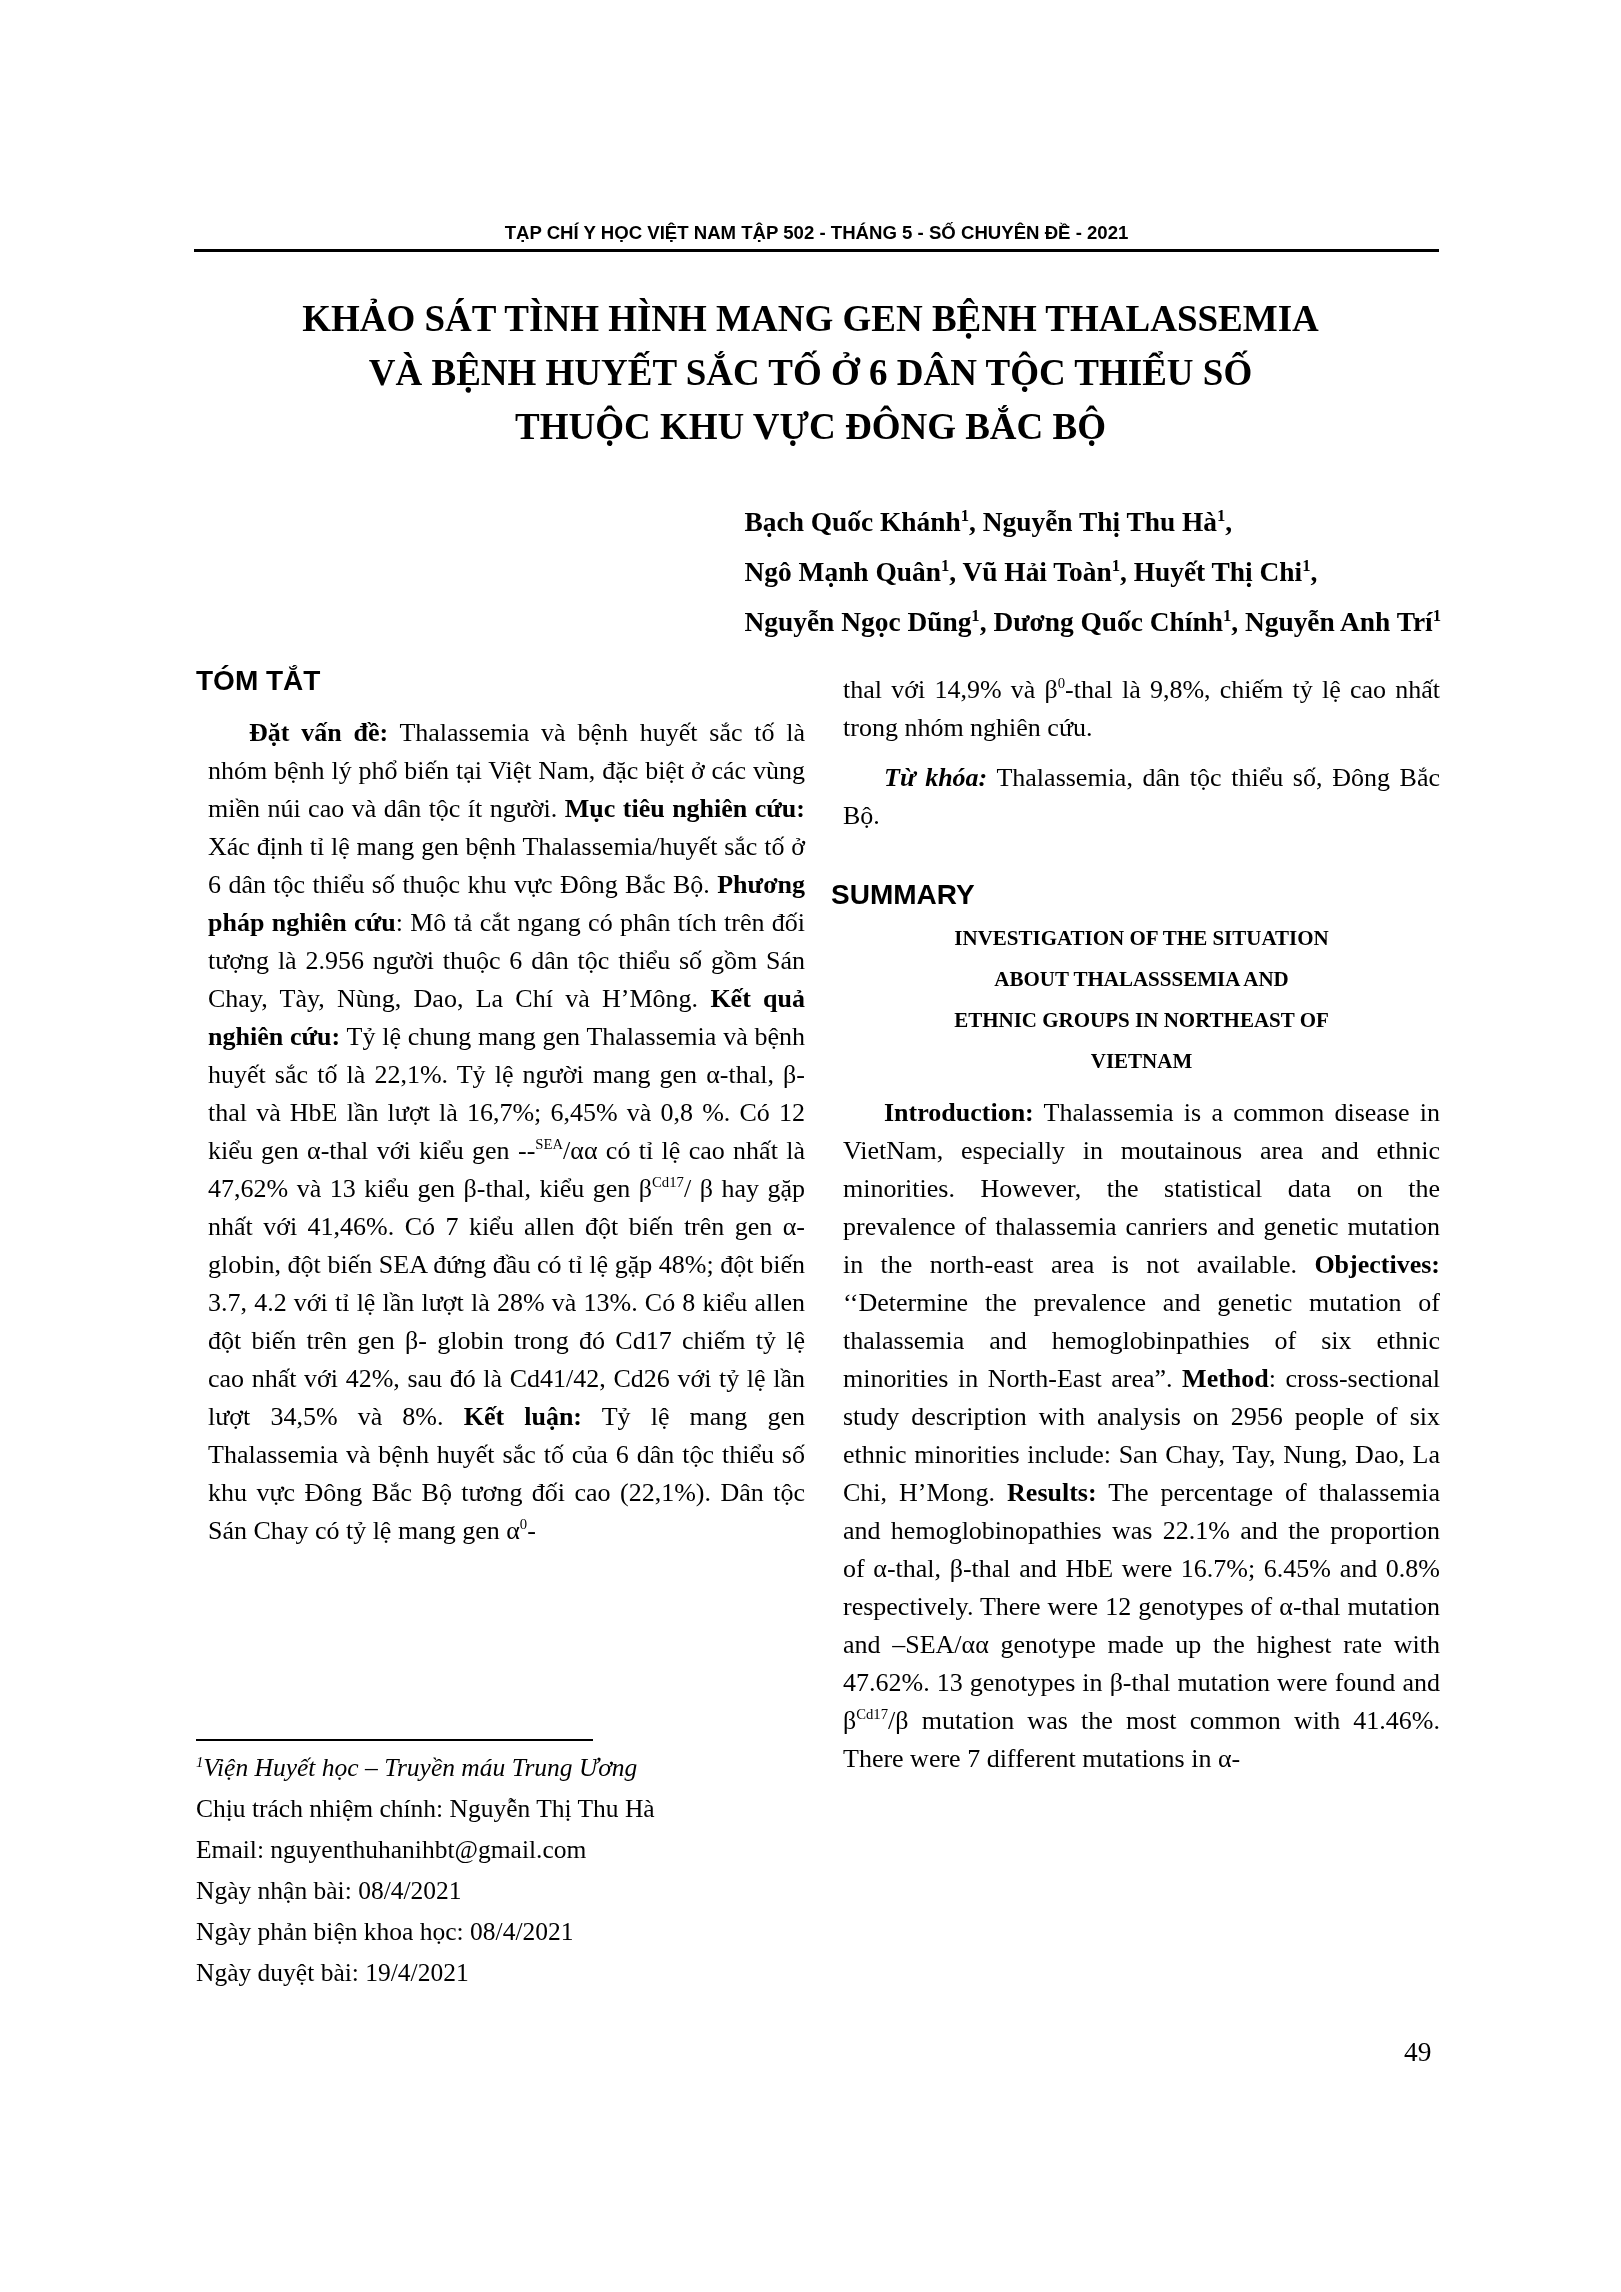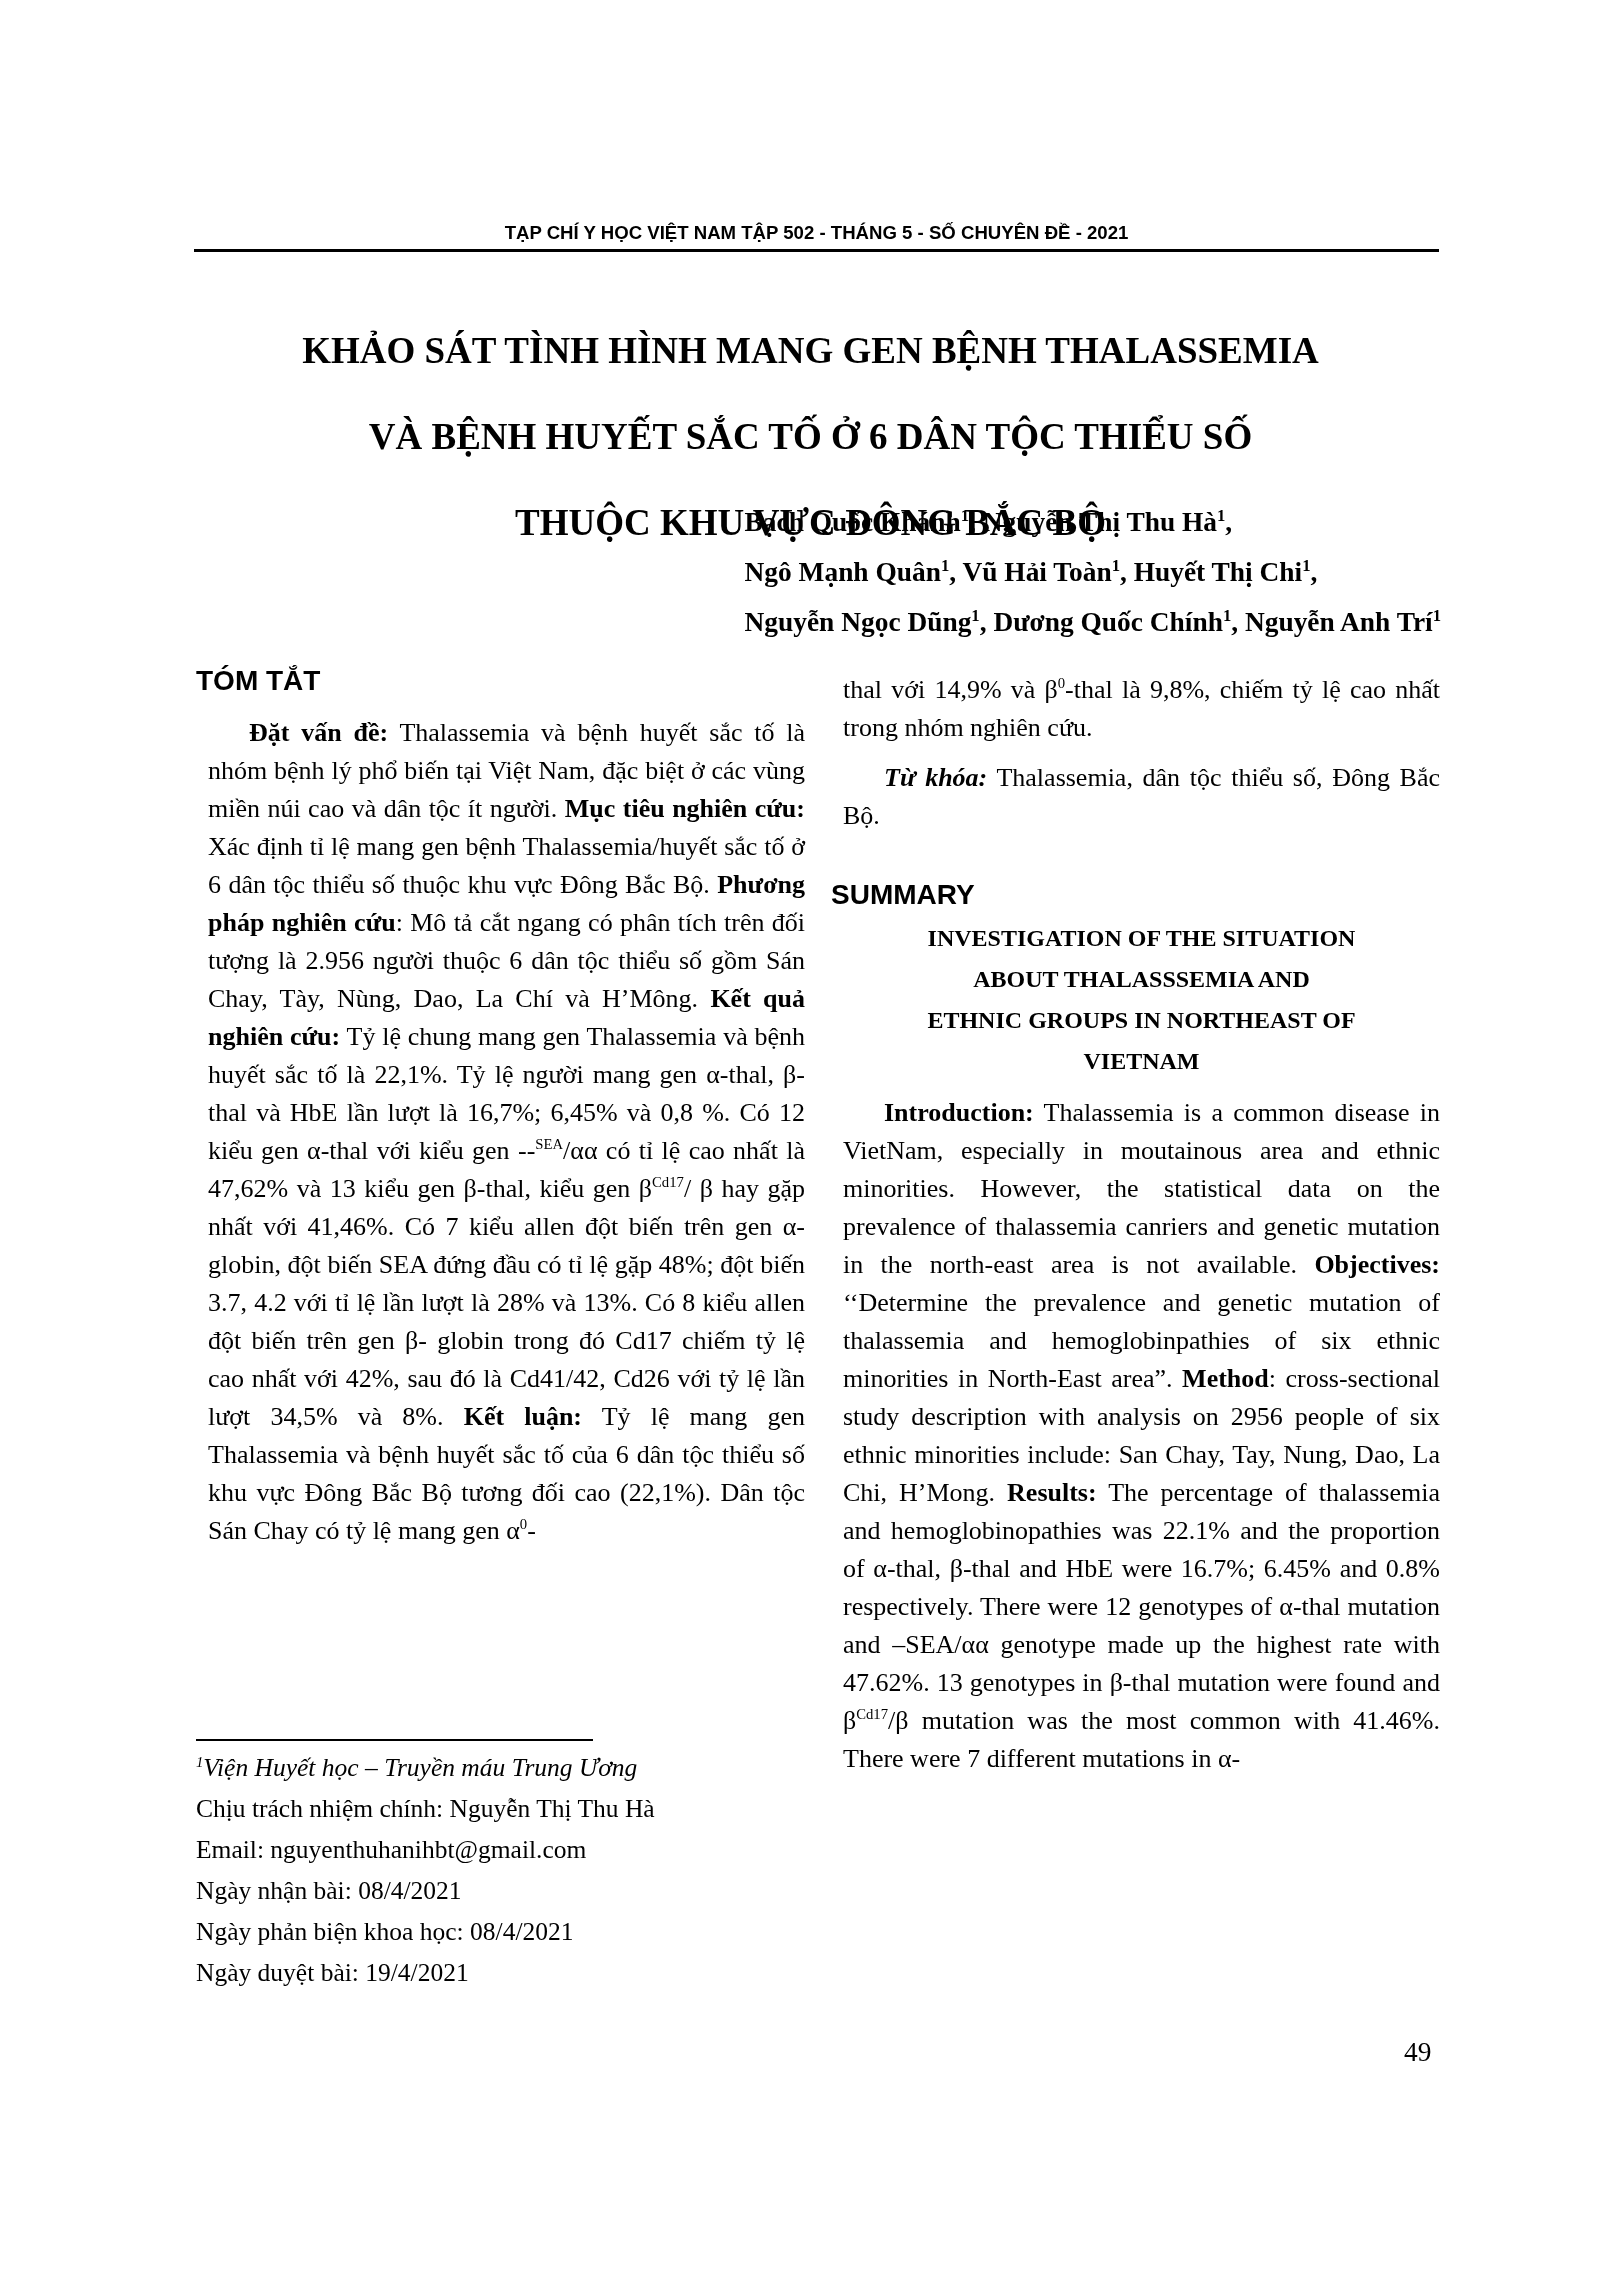--- a/index.html
+++ b/index.html
@@ -1,34 +1,34 @@
 <!DOCTYPE html>
 <html><head>
 <meta charset="utf-8">
 <style>
   html, body { margin:0; padding:0; background:#ffffff; }
   body { width:1621px; height:2293px; position:relative; color:#000; font-family:"Liberation Serif", serif; }
   .running-head { position:absolute; left:194px; top:222px; width:1245px; text-align:center; font-family:"Liberation Sans", sans-serif; font-weight:bold; font-size:18.6px; letter-spacing:0px; }
   .head-rule { position:absolute; left:194px; top:249px; width:1245px; height:2.9px; background:#000; }
   .title { position:absolute; left:245px; top:292px; width:1131px; text-align:center; font-family:"Liberation Serif", serif; font-weight:bold; font-size:37px; line-height:54px; }
-  .title div { white-space:nowrap;margin-top:32px; }
+  .title div { white-space:nowrap; }
   .authors { position:absolute; right:180px; top:494px; text-align:left; font-weight:bold; font-size:27.4px; line-height:44px; }
   .authors sup { font-size:16.7px; }
   .col { position:absolute; top:659px; width:621px; font-size:26px; line-height:38px; text-align:justify; }
   .col-left { left:196px; }
   .col-right { left:831px; }
   .sec-head { font-family:"Liberation Sans", sans-serif; font-weight:bold; font-size:28px; line-height:43px; text-align:left; }
   .para { text-indent:41px; margin:12px; }
   .para.noindent { text-indent:0; }
   .para b { font-weight:bold; }
   .sup { font-size:14.7px; vertical-align:super; line-height:0; }
   .fn-rule { position:absolute; left:196px; top:1739px; width:397px; height:2px; background:#000; }
   .footnotes { position:absolute; left:196px; top:1747px; font-size:25.5px; line-height:41px; }
   .footnotes .affil { font-style:italic; }
-  .en-title { font-weight:bold; font-size:24px; line-height:41px; text-align:center; margin:2px 0 3.9px 0; }
+  .en-title { font-weight:bold; font-size:21px; line-height:41px; text-align:center; margin:2px 0 3.9px 0; }
   .page-num { position:absolute; left:1404px; top:2037px; font-size:27.4px; }
 </style>
 </head>
 <body>
 
 <div class="running-head">TẠP CHÍ Y HỌC VIỆT NAM TẬP 502 - THÁNG 5 - SỐ CHUYÊN ĐỀ  - 2021</div>
 <div class="head-rule"></div>
 
 <div class="title">
   <div>KHẢO SÁT TÌNH HÌNH MANG GEN BỆNH THALASSEMIA</div>

